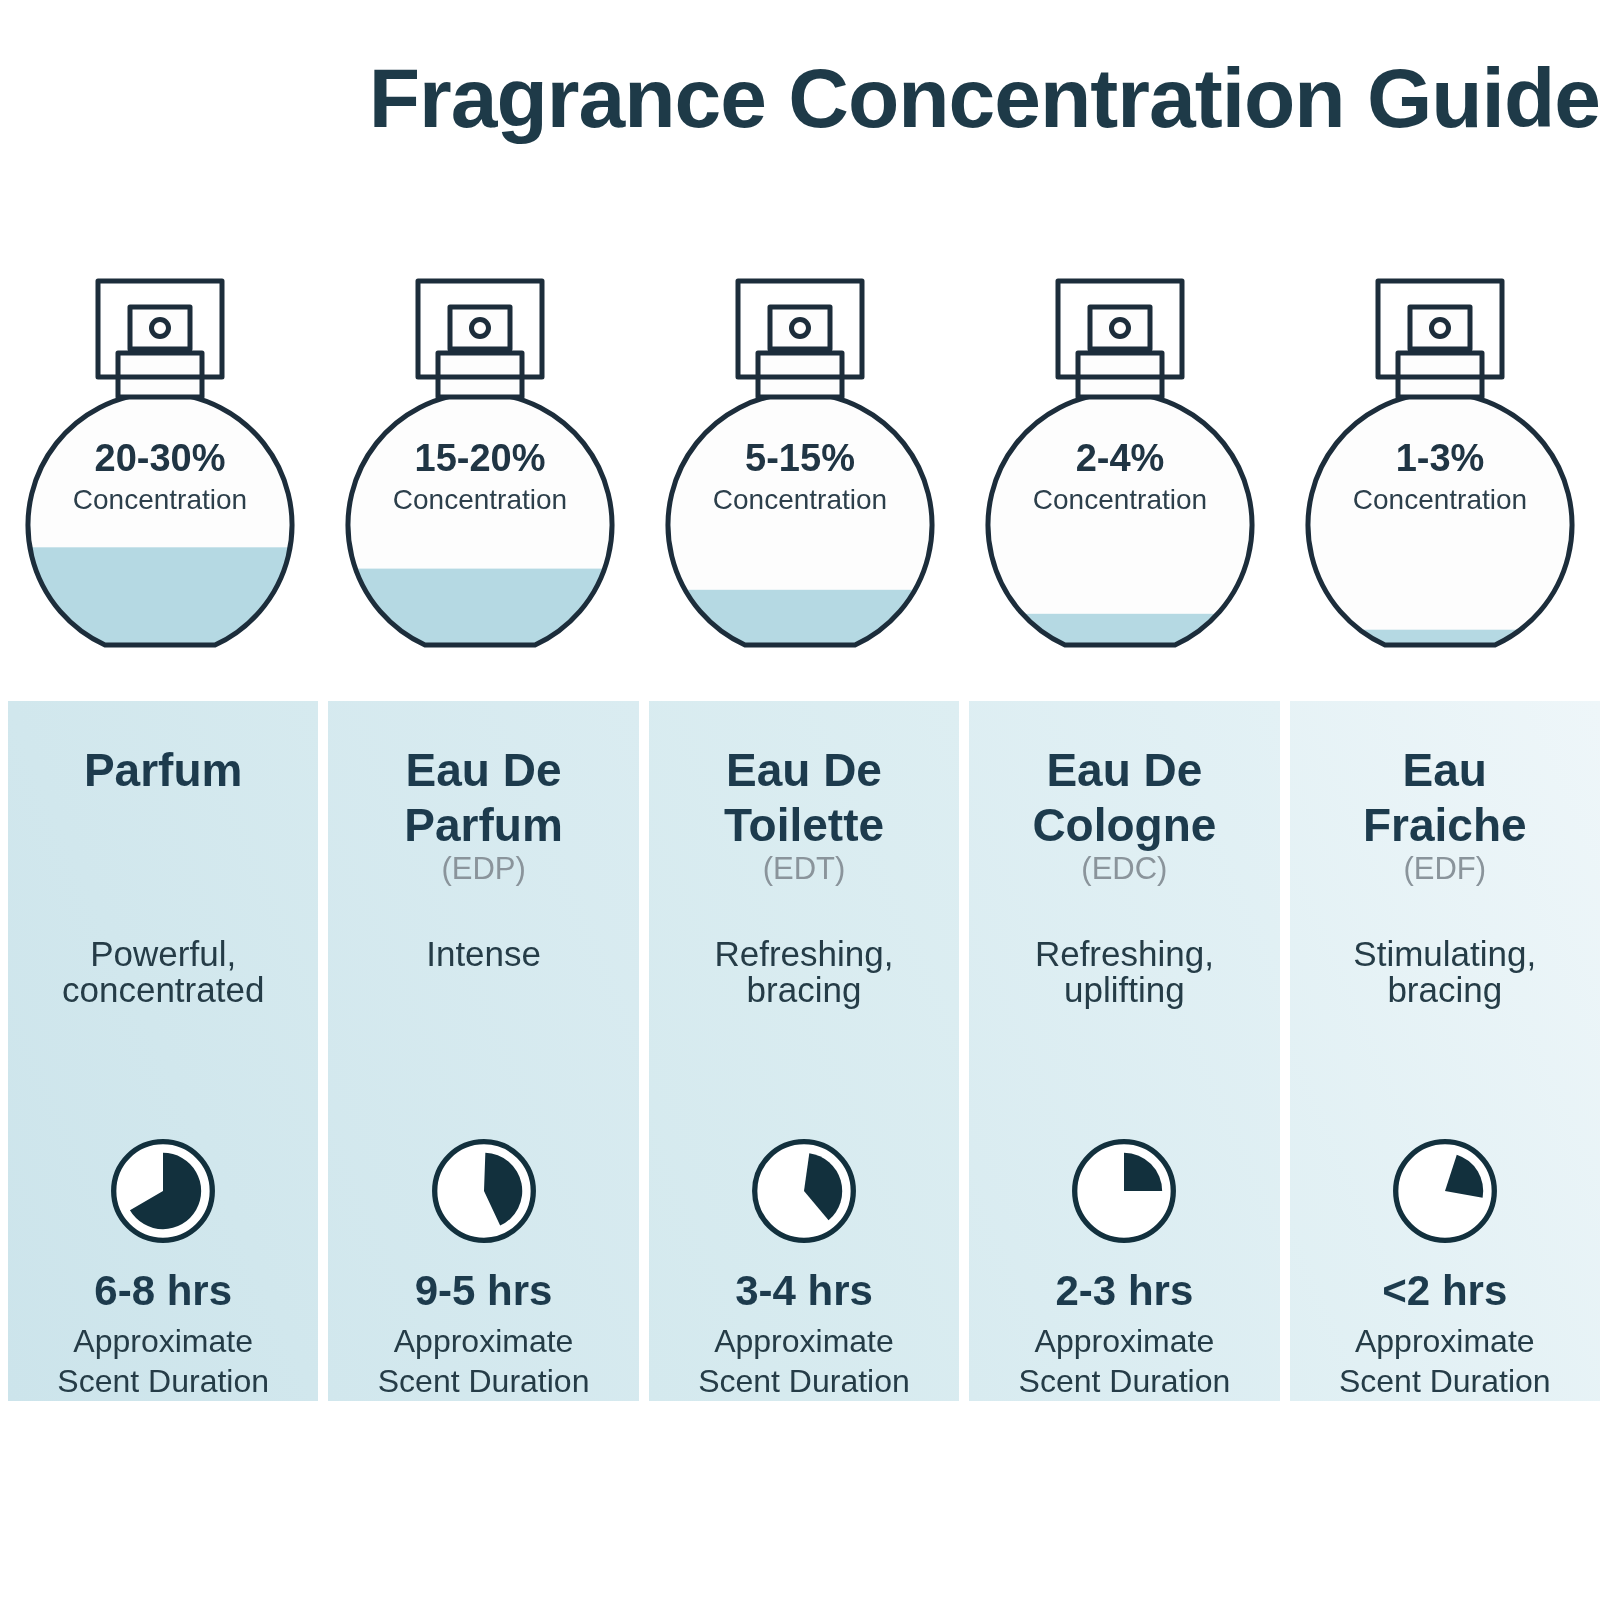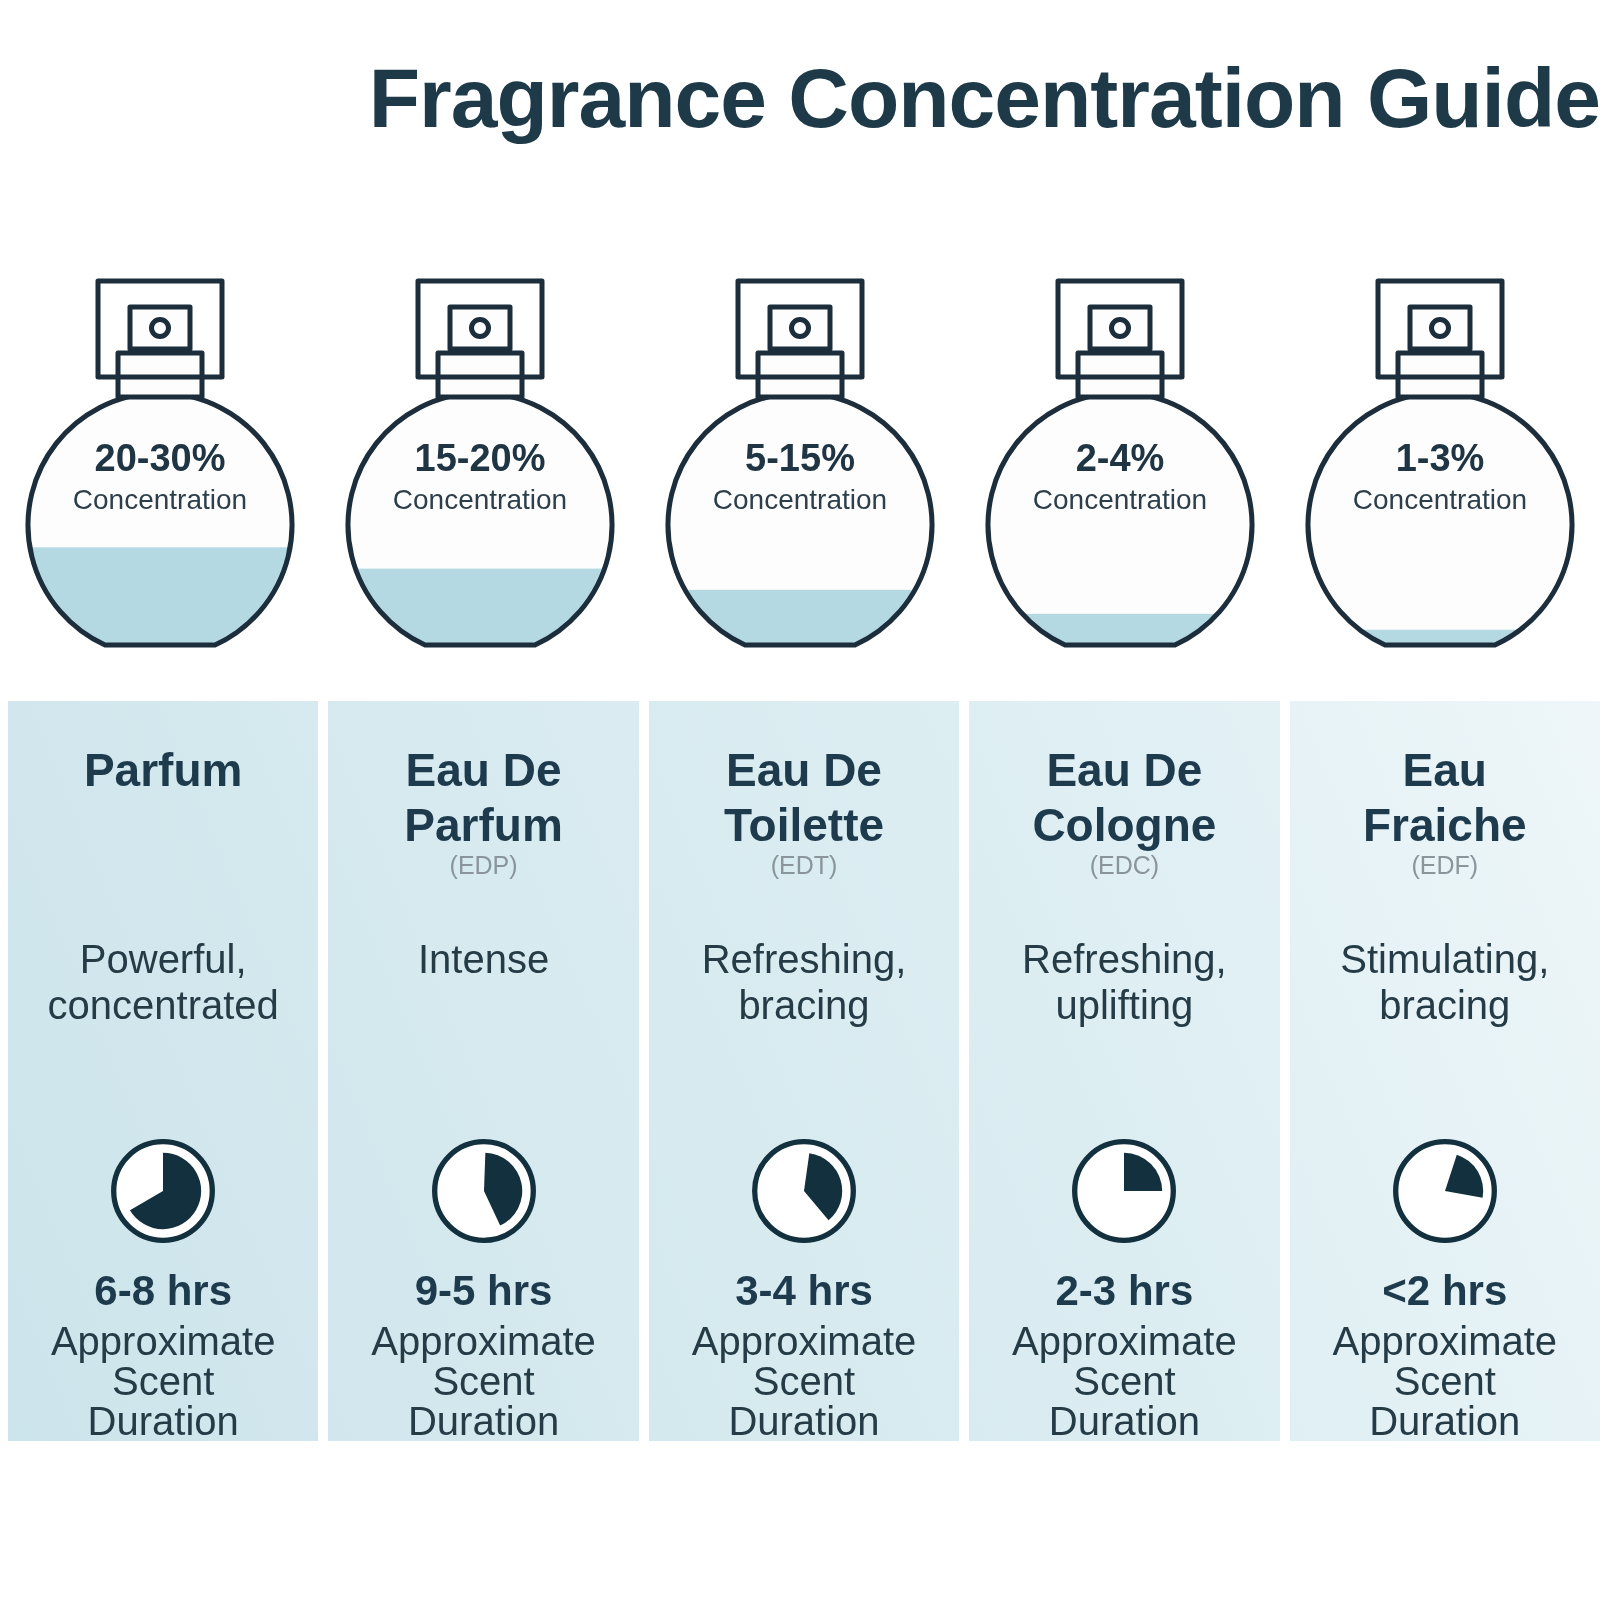--- a/index.html
+++ b/index.html
@@ -44,45 +44,45 @@
     margin:42px auto 0;
     max-width:215px;
     height:108px;
     font-size:46px;
     font-weight:700;
     line-height:55px;
     color:var(--c-heading,#1d3b4d);
   }
   .col-acronym{
     height:55px;
-    font-size:25px;
+    font-size:31px;
     color:var(--c-acronym,#8a949b);
   }
   .col-desc{
     margin:30px auto 0;
     height:120px;
     max-width:262px;
-    font-size:40px;
-    line-height:46px;
+    font-size:35px;
+    line-height:36px;
     color:var(--c-body,#253c47);
   }
   .col-clock{margin-top:77px;height:116px;}
   .clock{width:116px;height:116px;}
   .clock .ring{fill:#ffffff;stroke:var(--c-clock,#12303d);stroke-width:5.5;}
   .clock .wedge{fill:var(--c-clock,#12303d);}
   .col-duration{
     margin-top:18px;
     font-size:42px;
     font-weight:700;
     color:var(--c-heading,#1d3b4d);
   }
   .col-note{
     margin:6px auto 0;
     max-width:262px;
-    font-size:40px;
+    font-size:32px;
     line-height:40px;
     color:var(--c-body,#253c47);
   }
 </style>
 </head>
 <body>
 
 <h1 class="title">Fragrance Concentration Guide</h1>
 
 <div class="bottles">

